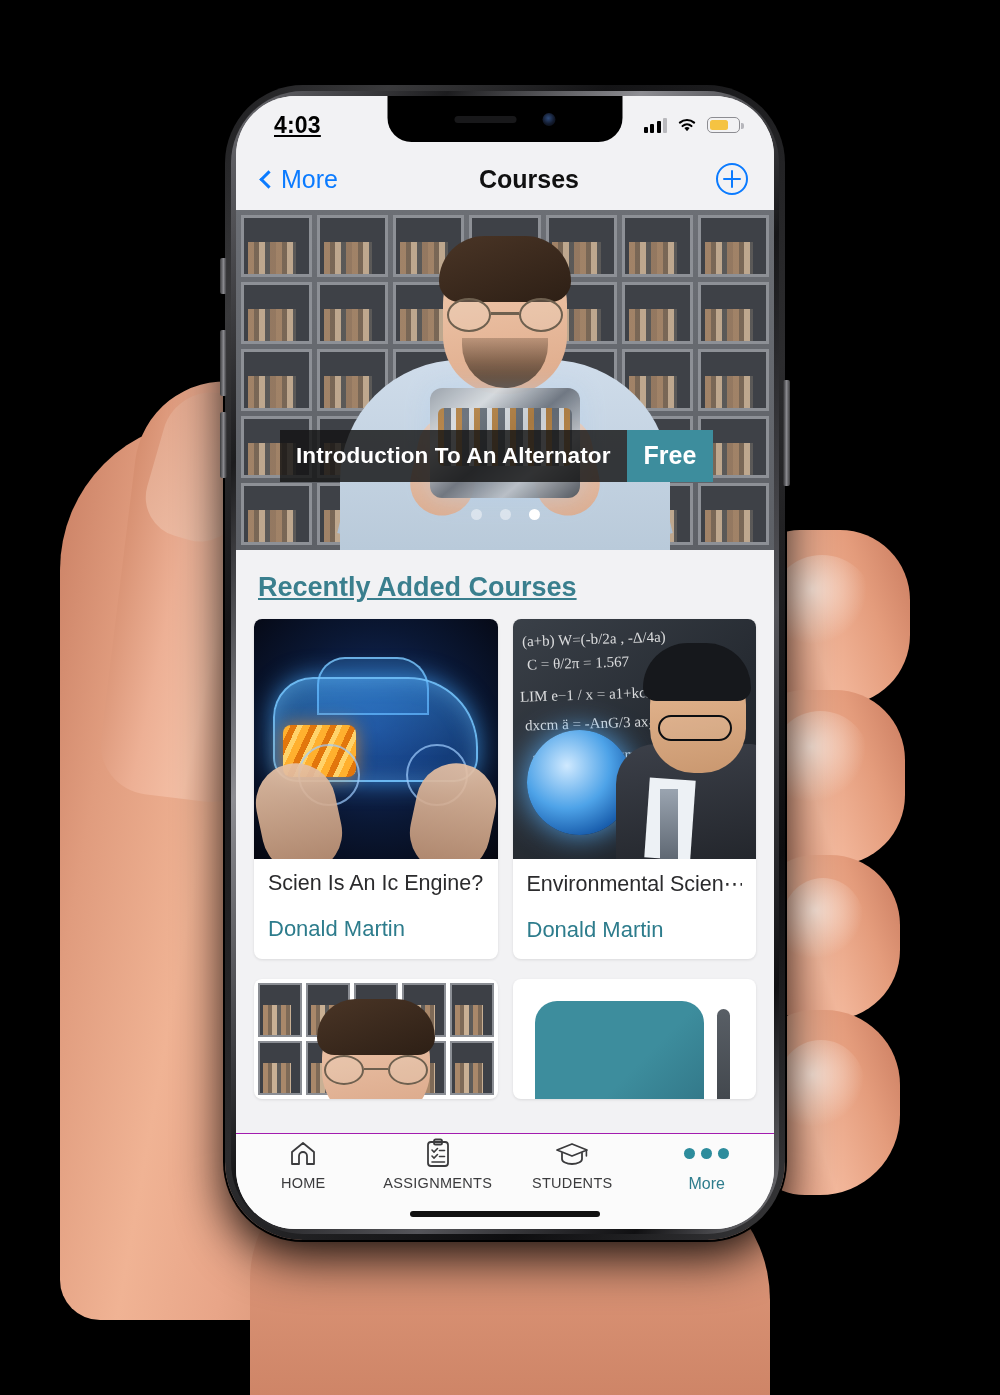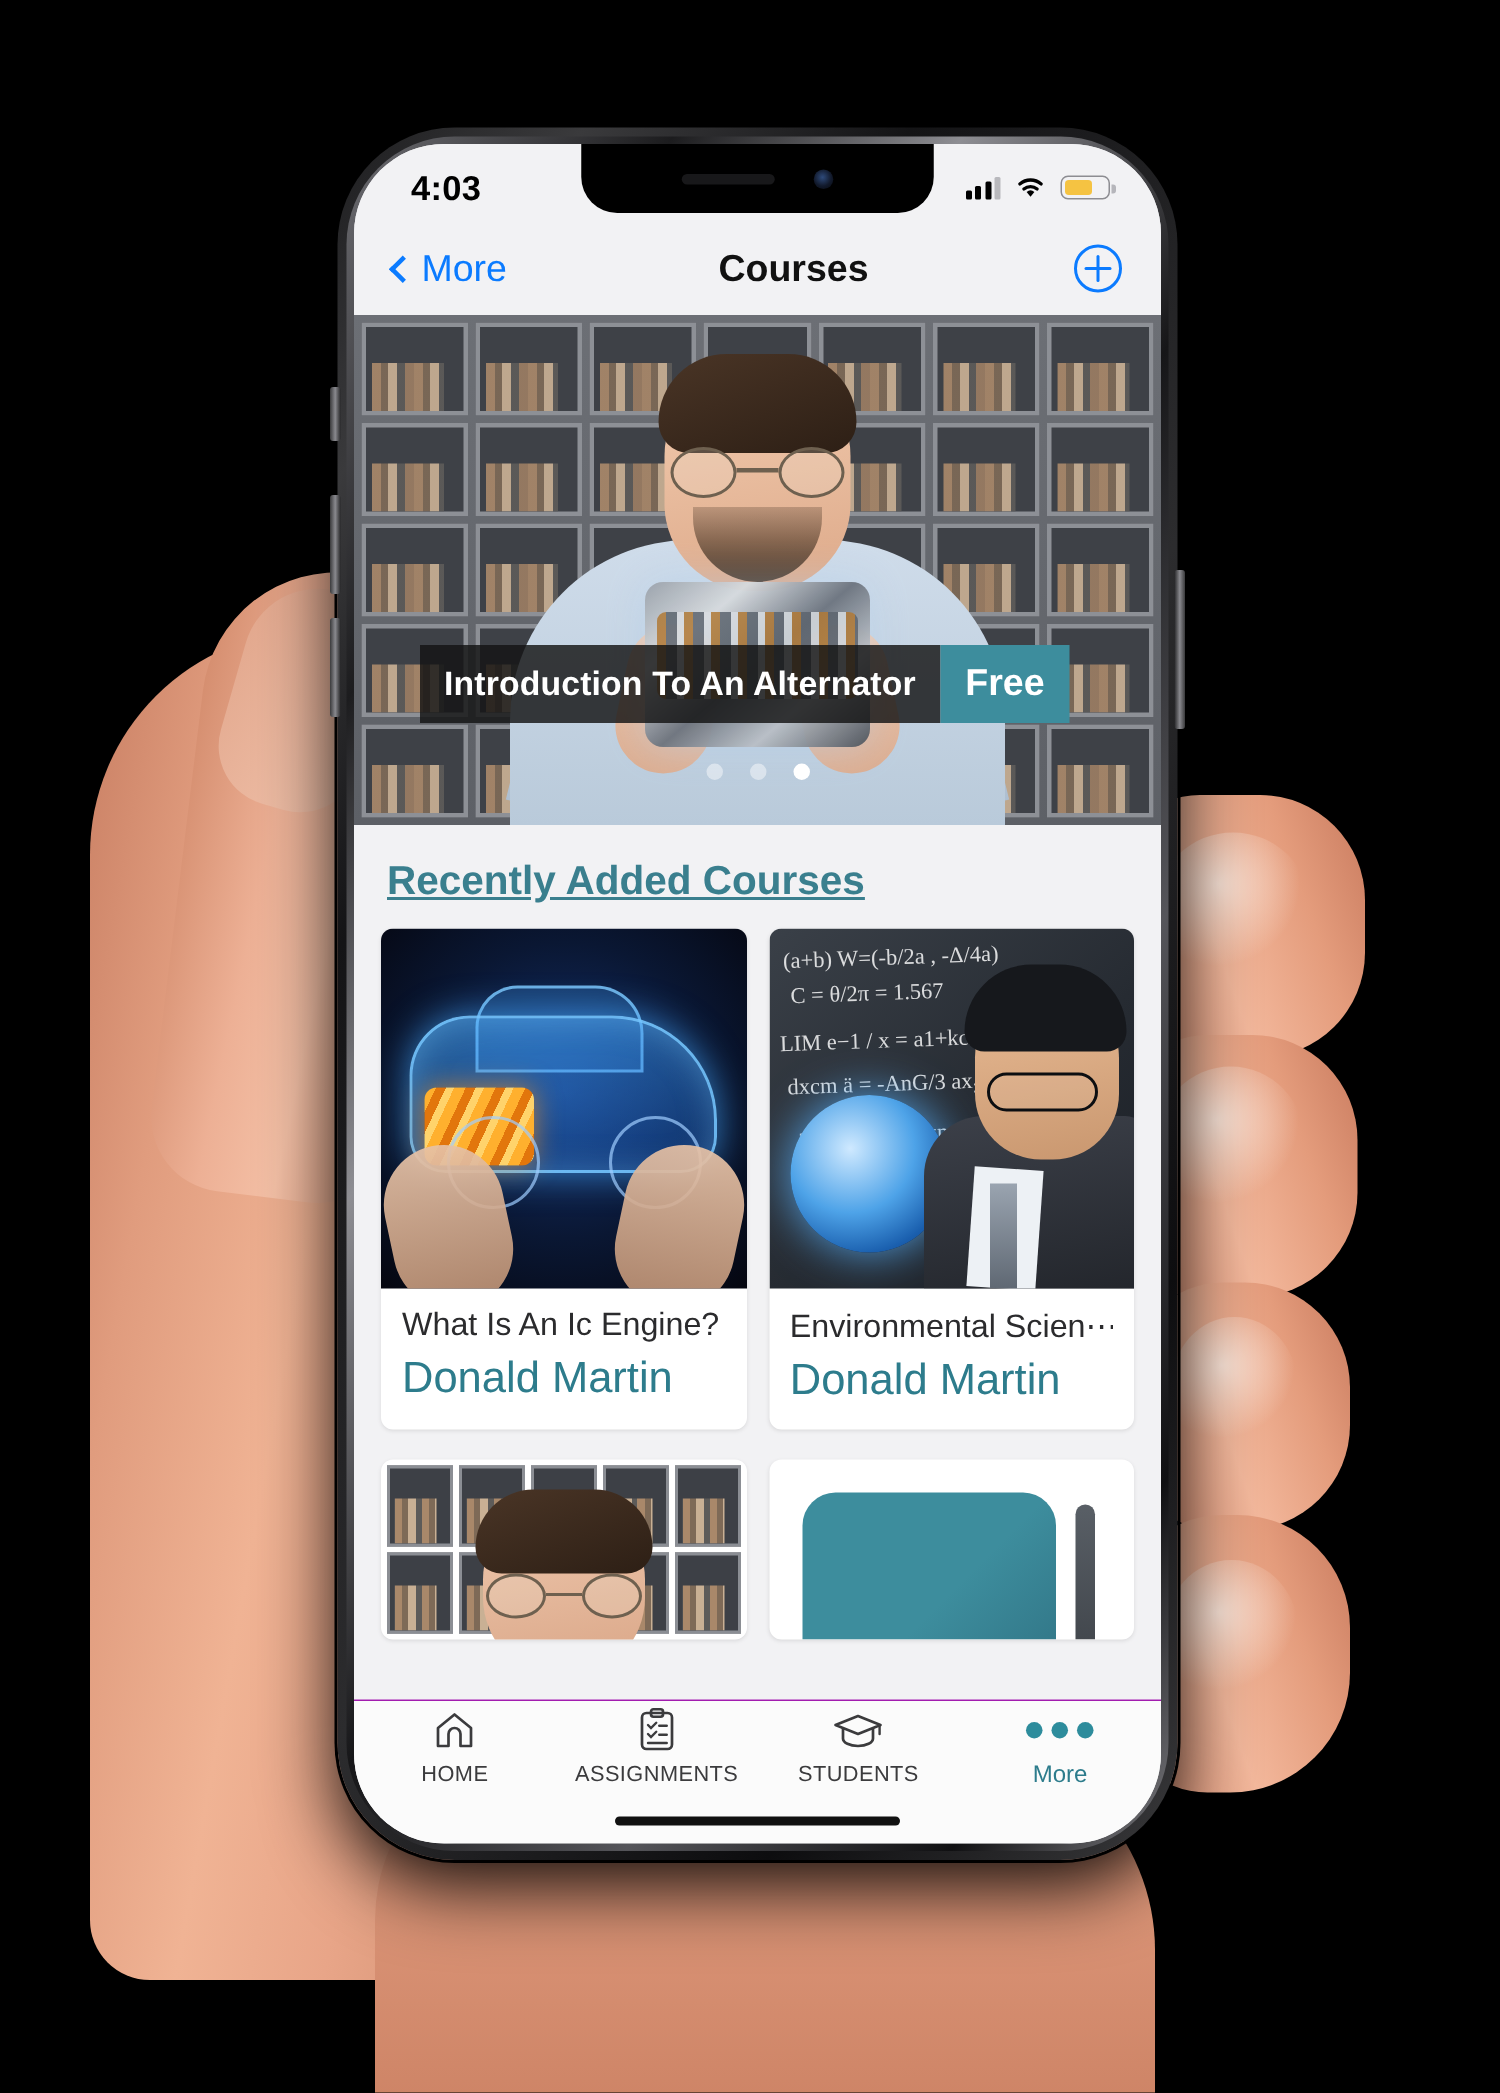--- a/index.html
+++ b/index.html
@@ -88,21 +88,21 @@
     z-index:40; display:flex; align-items:center; justify-content:center; gap:26px;
   }
   .speaker { width:62px; height:7px; border-radius:4px; background:#18181a; }
   .frontcam { width:13px; height:13px; border-radius:50%;
               background: radial-gradient(circle at 45% 40%, #2e4a7a 0%, #121a2c 55%, #06080e 100%); }
 
   
   .statusbar {
     height:52px; flex:0 0 52px; background:#f2f2f4;
     display:flex; align-items:center; justify-content:space-between;
-    padding: 6px 34px 0 38px; position:relative; z-index:30;
+    padding: 6px 34px 0 38px; position:relative; z-index:30;text-decoration:underline;
   }
   .clock { font-size:23px; font-weight:700; color:#000; letter-spacing:.2px; }
   .status-right { display:flex; align-items:center; gap:9px; }
   .bars { display:flex; align-items:flex-end; gap:2.5px; height:15px; }
   .bars i { width:4px; border-radius:1px; background:#000; display:block; }
   .bars i:nth-child(1){height:6px}
   .bars i:nth-child(2){height:9px}
   .bars i:nth-child(3){height:12px}
   .bars i:nth-child(4){height:15px; background:#b9b9bd}
   .batt { width:33px; height:16px; border:1.8px solid #8d8d92; border-radius:5px; padding:1.6px; position:relative;}
@@ -231,21 +231,21 @@
     font-size:27px; font-weight:700; color:#3a7f8e; padding: 22px 22px 16px; text-decoration: underline;
   }
 
   
   .cards { display:grid; grid-template-columns: 1fr 1fr; gap:15px; padding: 0 18px 20px; }
   .card { background:#fff; border-radius:8px; overflow:hidden; cursor:pointer;
           box-shadow: 0 1px 3px rgba(0,0,0,.10); }
   .thumb-box { height:240px; position:relative; overflow:hidden; }
   .card-body { padding: 12px 14px 16px; }
   .card-title { font-size:21.5px; color:#2b2b2d; white-space:nowrap; overflow:hidden; }
-  .card-author { font-size:29px; color:#2d7c8c; margin-top:7px; }
+  .card-author { font-size:22px; color:#2d7c8c; margin-top:20px; }
 
   
   .t-car { background: radial-gradient(circle at 50% 45%, #14306b 0%, #0a1733 55%, #05060f 100%); }
   .t-car .car-body {
     position:absolute; left:8%; top:24%; width:84%; height:44%;
     border-radius: 40px 70px 24px 24px;
     background: linear-gradient(165deg, rgba(70,170,255,.55), rgba(20,90,200,.35));
     border:2px solid rgba(120,200,255,.85);
     box-shadow: 0 0 24px rgba(70,170,255,.7), inset 0 0 22px rgba(120,200,255,.4);
   }
@@ -488,21 +488,21 @@
           <div class="thumb-box t-car">
             <span class="roof"></span>
             <span class="car-body"></span>
             <span class="engine"></span>
             <span class="wheel w1"></span>
             <span class="wheel w2"></span>
             <span class="h1"></span>
               <span class="h2"></span>
           </div>
           <div class="card-body">
-            <div class="card-title">What Is An Ic Engine?</div>
+            <div class="card-title">Scien Is An Ic Engine?</div>
             <div class="card-author">Donald Martin</div>
           </div>
         </div>
 
         <div class="card">
           <div class="thumb-box t-board">
             <span class="chalk" style="left:4%;  top:5%;">(a+b)  W=(-b/2a , -Δ/4a)</span>
             <span class="chalk" style="left:6%;  top:15%;">C = θ/2π = 1.567</span>
             <span class="chalk" style="left:3%;  top:28%;">LIM  e−1 / x  =  a1+kc2 / a2</span>
             <span class="chalk" style="left:5%;  top:40%;">dxcm   ä = -AnG/3   ax₃B₃c</span>

